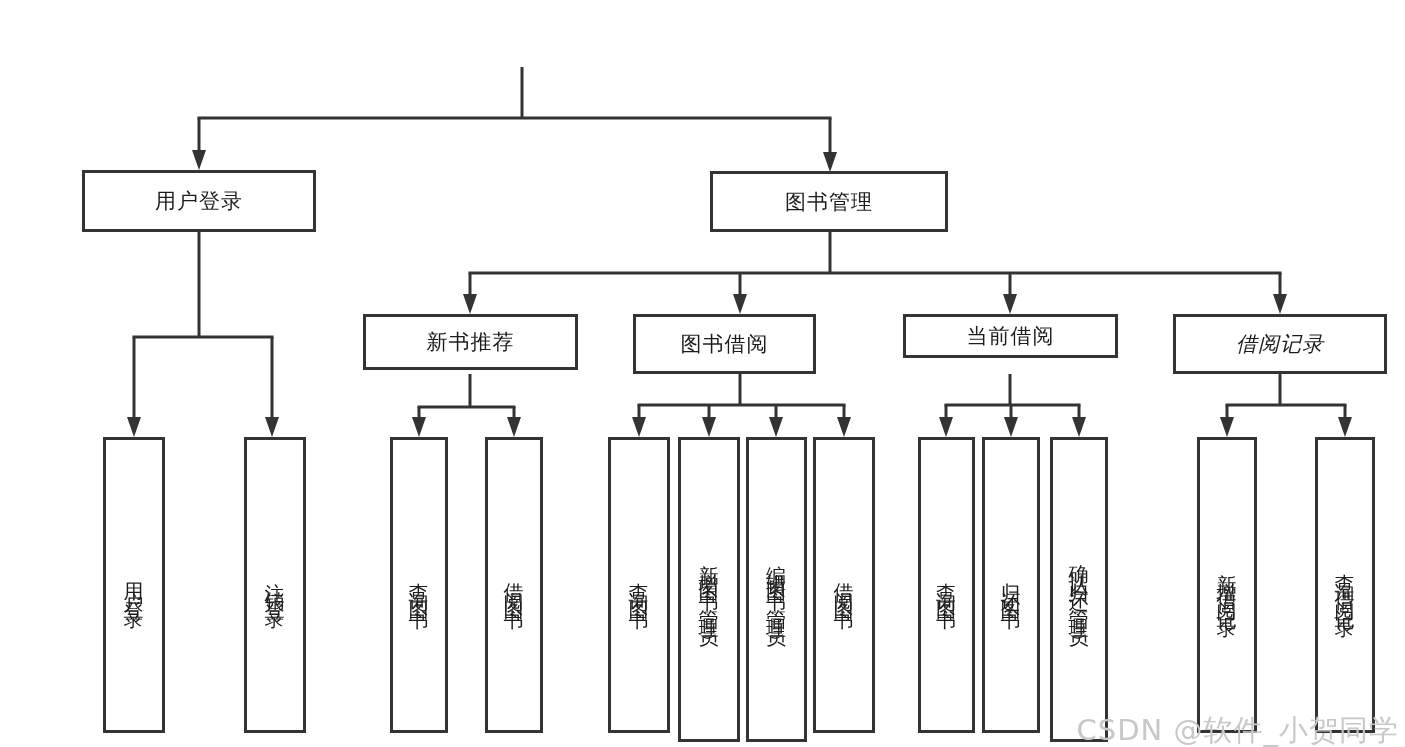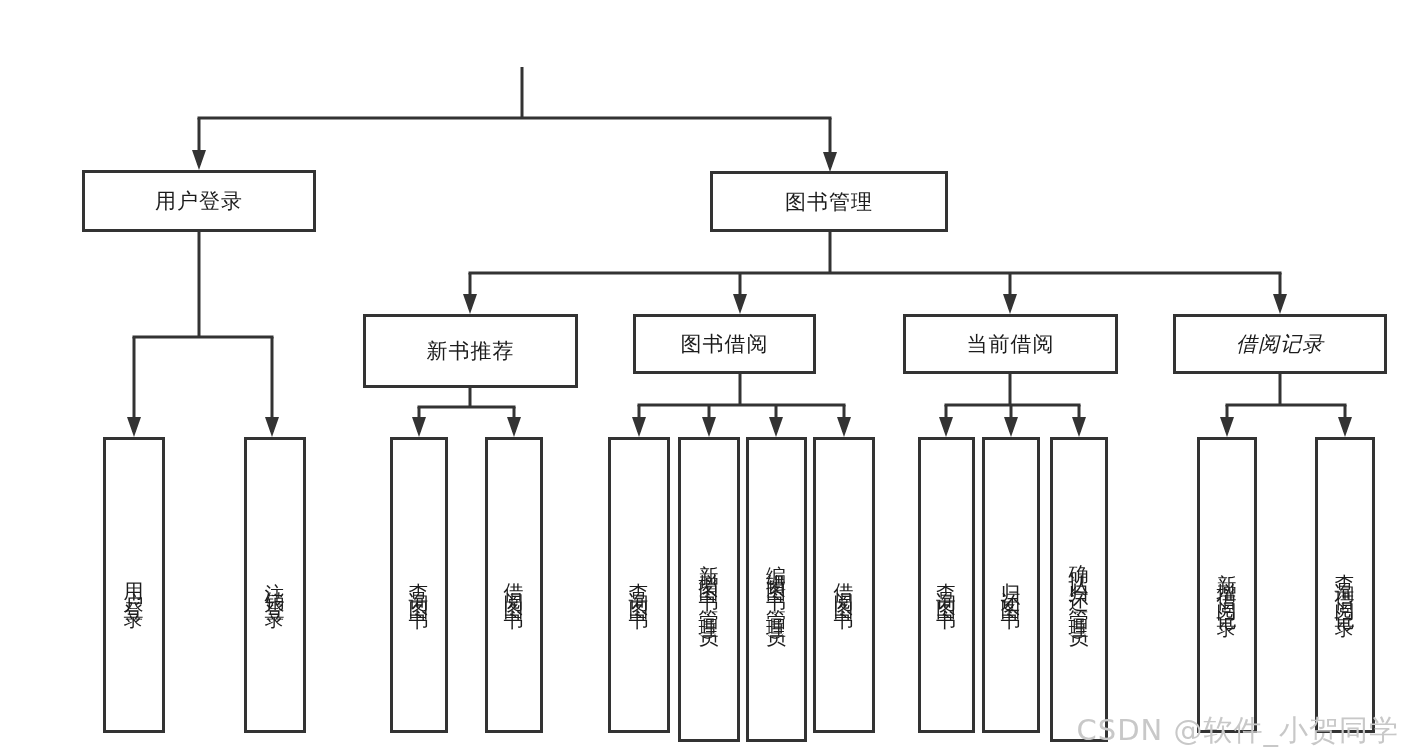--- a/index.html
+++ b/index.html
@@ -124,27 +124,27 @@
   </svg>
 
 
   <div class="box" style="left:82px; top:170px; width:234px; height:62px;">
     <span class="hlabel">用户登录</span>
   </div>
   <div class="box" style="left:710px; top:171px; width:238px; height:61px;text-align:center;">
     <span class="hlabel">图书管理</span>
   </div>
 
-  <div class="box" style="left:363px; top:314px; width:215px; height:74px;">
+  <div class="box" style="left:363px; top:314px; width:215px; height:56px;">
     <span class="hlabel">新书推荐</span>
   </div>
   <div class="box" style="left:633px; top:314px; width:183px; height:60px;">
     <span class="hlabel">图书借阅</span>
   </div>
-  <div class="box" style="left:903px; top:314px; width:215px; height:60px;">
+  <div class="box" style="left:903px; top:314px; width:215px; height:44px;">
     <span class="hlabel">当前借阅</span>
   </div>
   <div class="box" style="left:1173px; top:314px; width:214px; height:60px;font-style:italic;">
     <span class="hlabel">借阅记录</span>
   </div>
 
   <div class="box" style="left:103px; top:437px; width:62px; height:296px;">
     <span class="vtext">用户登录</span>
   </div>
   <div class="box" style="left:244px; top:437px; width:62px; height:296px;">

